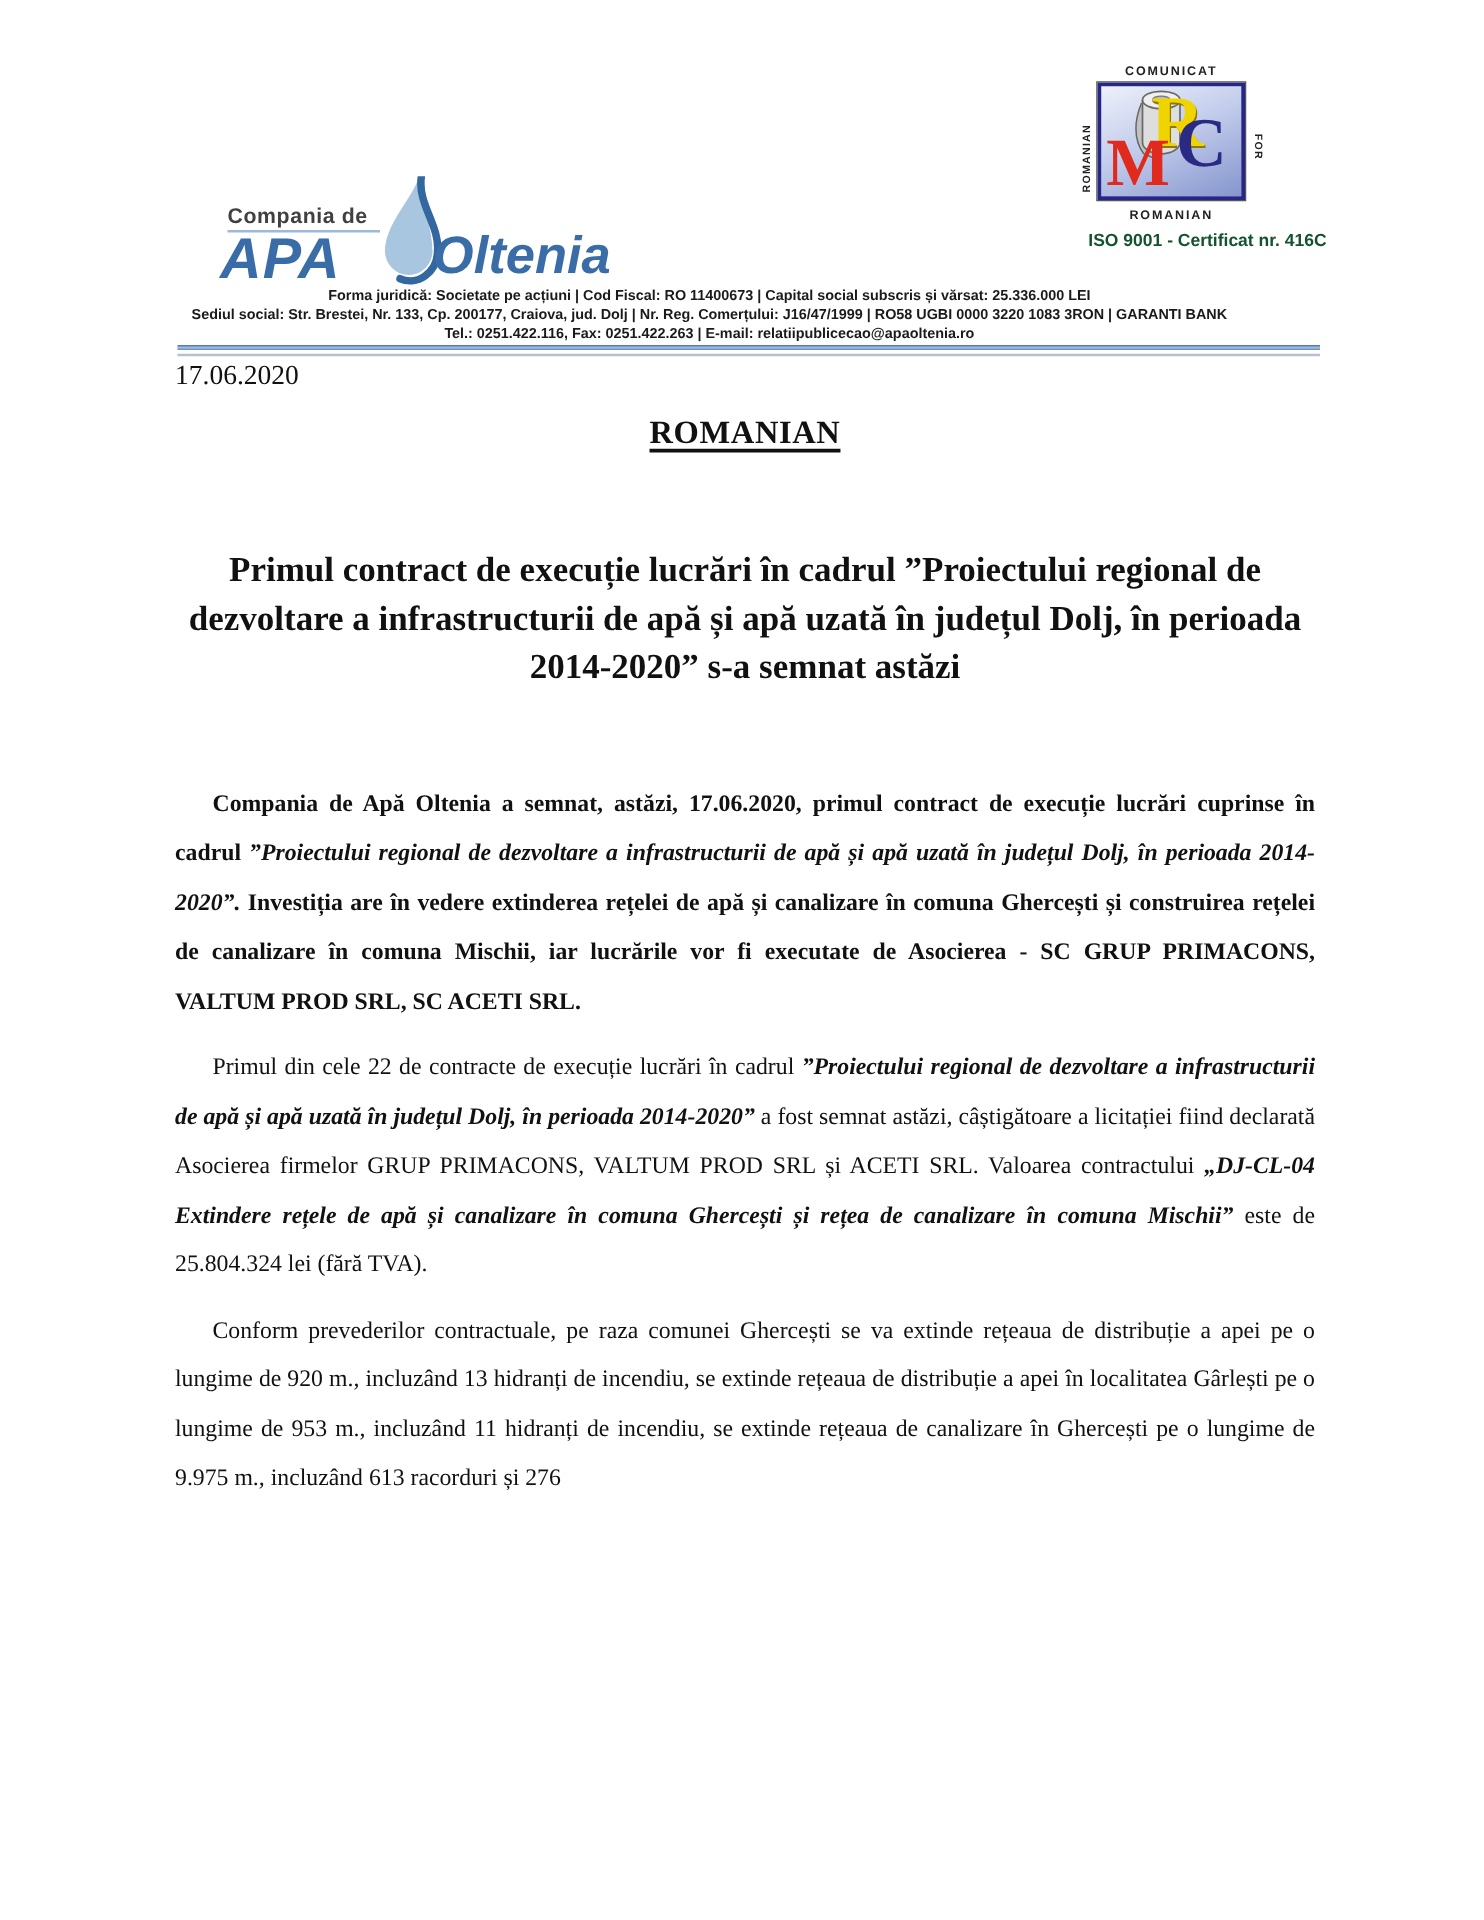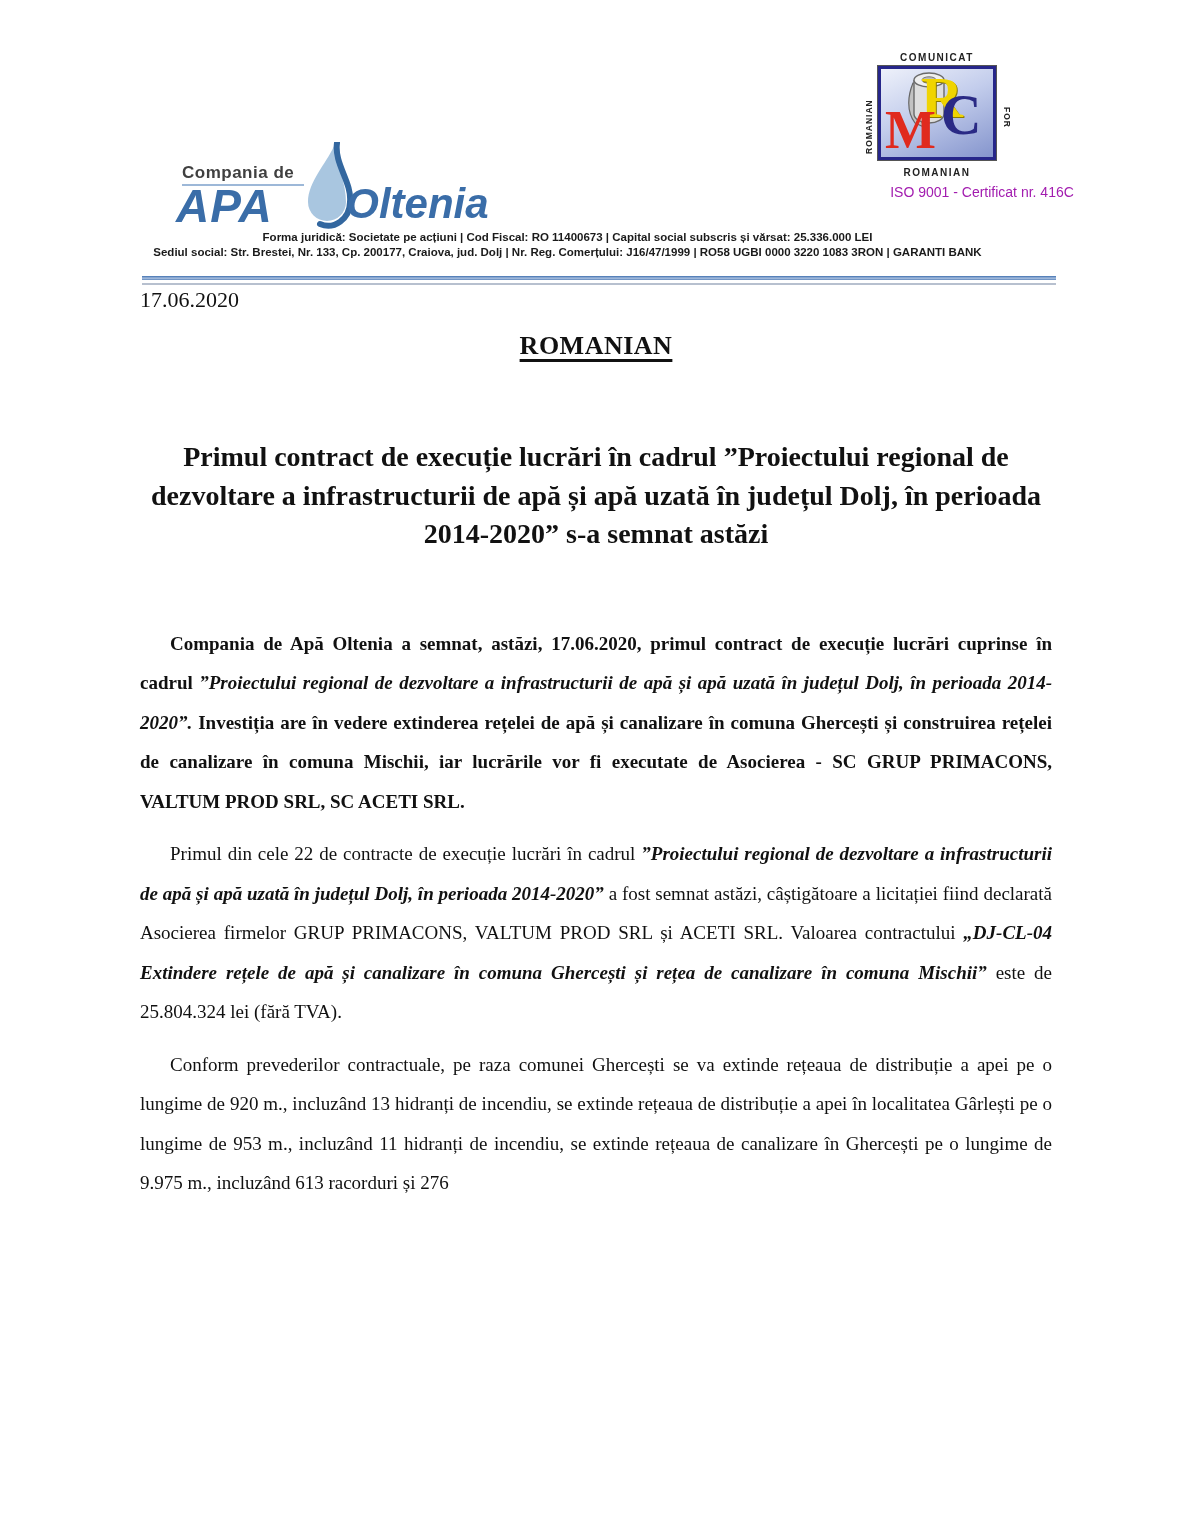--- a/index.html
+++ b/index.html
@@ -37,22 +37,22 @@
   .cert-for { position:absolute; left:152px; top:57px; transform:rotate(90deg); transform-origin:0 0;
     font-weight:bold; font-size:8.5px; letter-spacing:1px; color:#222; white-space:nowrap; }
   .cert-box { position:absolute; left:18px; top:16px; width:112px; height:88px;
     border:3px solid #26268a; outline:1px solid #555;
     background:linear-gradient(155deg,#eef1fa 0%,#c3cdec 45%,#8595cd 100%); }
   .cert-letter { position:absolute; font-family:"Liberation Serif", serif; font-weight:bold; line-height:1; }
   .cert-r { left:40px; top:0px;  font-size:58px; color:#f0d400; text-shadow:1px 1px 0 #8a7a00; }
   .cert-m { left:4px;  top:34px; font-size:54px; color:#e02a1e; }
   .cert-c { left:60px; top:18px; font-size:56px; color:#2a2a85; }
   .cert-scroll { position:absolute; left:20px; top:2px; }
-  .cert-caption { position:absolute; left:16px; top:134px; width:212px; text-align:center;
-    font-weight:normal; font-size:14px; color:#a21caf; }
+  .cert-caption { position:absolute; left:0px; top:134px; width:212px; text-align:center;
+    font-weight:bold; font-size:14px; color:#14532d; }
 
   
   .letterhead { position:absolute; left:0; top:230px; width:1135px; text-align:center;
     font-family:"Liberation Sans", sans-serif; font-weight:bold; font-size:11.5px;
     line-height:15px; color:#1a1a1a; }
 
   
   .rule-blue { position:absolute; left:142px; top:276px; width:914px; height:4px;
     background:linear-gradient(to bottom,#3f6fae 0%,#a9c0e0 55%,#5d86bc 100%); }
   .rule-gray { position:absolute; left:142px; top:283px; width:914px; height:2px; background:#b7c0cf; }
@@ -106,20 +106,21 @@
       <span class="cert-letter cert-c">C</span>
       <span class="cert-letter cert-m">M</span>
     </div>
     <div class="cert-quality">ROMANIAN</div>
     <div class="cert-caption">ISO 9001 - Certificat nr. 416C</div>
   </div>
 
   <div class="letterhead">
     <div>Forma juridică: Societate pe acțiuni | Cod Fiscal: RO 11400673 | Capital social subscris și vărsat: 25.336.000 LEI</div>
     <div>Sediul social: Str. Brestei, Nr. 133, Cp. 200177, Craiova, jud. Dolj | Nr. Reg. Comerțului: J16/47/1999 | RO58 UGBI 0000 3220 1083 3RON | GARANTI BANK</div>
+    <div>Tel.: 0251.422.116, Fax: 0251.422.263 | E-mail: relatiipublicecao@apaoltenia.ro</div>
   </div>
 
   <div class="rule-blue"></div>
   <div class="rule-gray"></div>
 
   <div class="content">
     <div class="doc-date">17.06.2020</div>
     <div class="doc-heading">ROMANIAN</div>
     <div class="doc-subtitle">Primul contract de execuție lucrări în cadrul ”Proiectului regional de dezvoltare a infrastructurii de apă și apă uzată în județul Dolj, în perioada 2014-2020” s-a semnat astăzi</div>
 

